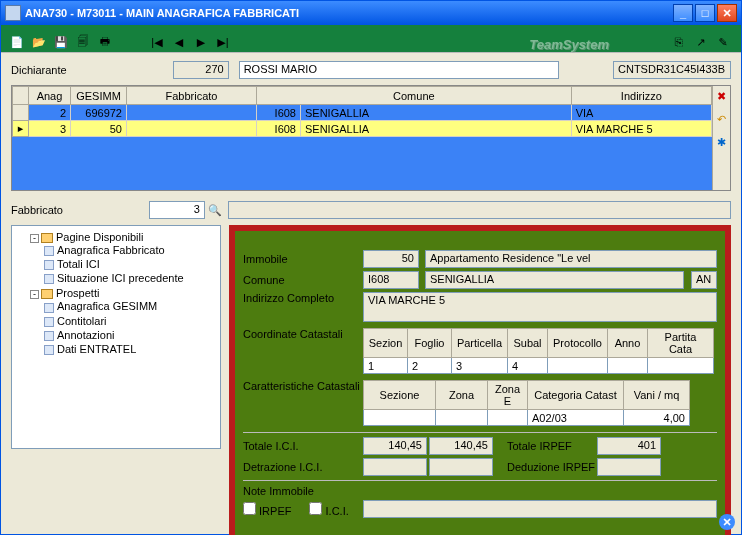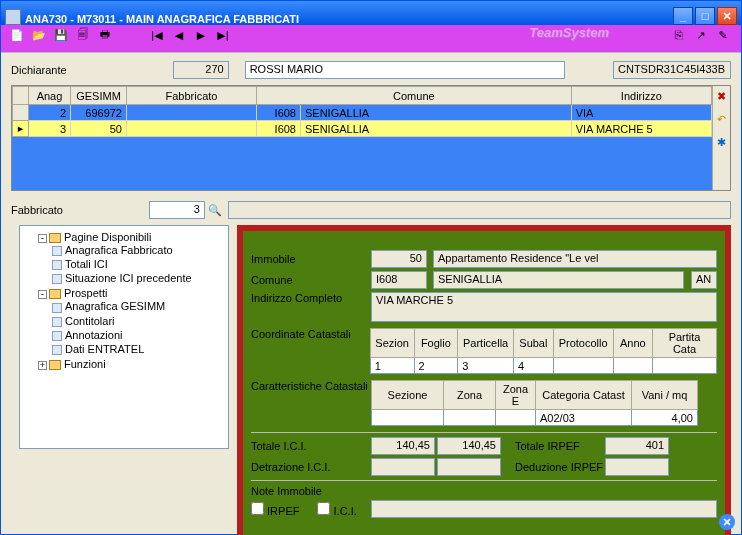--- a/index.html
+++ b/index.html
@@ -1,23 +1,23 @@
 <!DOCTYPE html>
 <html><head>
 <meta charset="utf-8">
 <style>
   * { box-sizing: border-box; margin: 0; padding: 0; font-family: Tahoma, Arial, sans-serif; font-size: 11px; }
   body { background: #ece9d8; }
   .window { width: 742px; height: 535px; background: #ece9d8; border: 1px solid #0054e3; position: relative; }
-  .titlebar { height: 24px; background: linear-gradient(to bottom, #3c8cff, #0054e3); display: flex; align-items: flex-end; padding: 0 4px; color: #fff; font-weight: bold; }
+  .titlebar { height: 24px; background: linear-gradient(to bottom, #3c8cff, #0054e3); display: flex; align-items: center; padding: 0 4px; color: #fff; font-weight: bold; }
   .titlebar .icon { width: 16px; height: 16px; background: #c5d7ef; margin-right: 4px; border: 1px solid #5a7aa8; }
   .titlebar .title { flex: 1; }
   .titlebar .btn { width: 20px; height: 18px; margin-left: 2px; background: linear-gradient(to bottom, #7fb2ff, #3c8cff); border: 1px solid #0040b0; display: flex; align-items: center; justify-content: center; color: #fff; font-weight: bold; cursor: pointer; }
   .titlebar .btn.close { background: linear-gradient(to bottom, #ff8060, #e04820); border-color: #a03000; }
-  .toolbar { height: 28px; background: #d946ef; border-bottom: 1px solid #bbb; display: flex; align-items: flex-start; padding: 0 6px; }
+  .toolbar { height: 28px; background: #15803d; border-bottom: 1px solid #bbb; display: flex; align-items: flex-end; padding: 0 6px; }
   .toolbar .tbtn { width: 20px; height: 20px; margin-right: 2px; display: inline-flex; align-items: center; justify-content: center; border: 1px solid transparent; cursor: pointer; }
   .toolbar .sep { width: 30px; }
   .toolbar .brand { color: #fff; font-style: italic; font-weight: bold; margin-left: auto; margin-right: 60px; opacity: .45; font-size: 13px; text-shadow: 1px 1px #aaa; }
   .toolbar .right-icons { display: flex; }
 
   .content { padding: 8px 10px; }
   .row { display: flex; align-items: center; margin-bottom: 6px; }
   .label { margin-right: 6px; }
   .field { background: #fff; border: 1px solid #7f9db9; height: 18px; padding: 1px 4px; }
   .field.ro { background: #ece9d8; }
@@ -27,21 +27,21 @@
   .grid table { border-collapse: collapse; width: 100%; }
   .grid th { background: #ece9d8; border: 1px solid #aca899; padding: 2px 4px; font-weight: normal; text-align: center; height: 18px; }
   .grid td { border: 1px solid #d4d0c8; padding: 1px 4px; height: 16px; }
   .grid td.num { text-align: right; }
   .grid tr.sel td { background: #ffff80; }
   .grid .rowhead { width: 16px; background: #ece9d8; border: 1px solid #aca899; text-align: center; }
   .grid-sidebar { width: 18px; background: #ece9d8; border-left: 1px solid #aca899; display: flex; flex-direction: column; align-items: center; padding-top: 4px; gap: 10px; }
   .grid-sidebar span { cursor: pointer; font-size: 11px; }
 
   .tree-detail { display: flex; gap: 8px; margin-top: 6px; }
-  .tree { width: 210px; height: 224px; background: #fff; border: 1px solid #7f9db9; padding: 4px; overflow: auto; margin-left: 8px; }
+  .tree { width: 210px; height: 224px; background: #fff; border: 1px solid #7f9db9; padding: 4px; overflow: auto; }
   .tree ul { list-style: none; padding-left: 14px; }
   .tree li { padding: 1px 0; white-space: nowrap; }
   .tree .node-icon { display: inline-block; width: 12px; height: 10px; background: #ffd070; border: 1px solid #b08020; margin-right: 3px; vertical-align: middle; }
   .tree .leaf-icon { display: inline-block; width: 10px; height: 10px; background: #dde8f8; border: 1px solid #88a0c8; margin-right: 3px; vertical-align: middle; }
   .tree .exp { display:inline-block; width:9px; height:9px; border:1px solid #888; text-align:center; line-height:7px; font-size:9px; margin-right:2px; background:#fff; cursor:pointer; }
 
   .detail { flex: 1; border: 6px solid #b91c1c; padding: 19px 8px; background: #4d7c0f; }
   .drow { display: flex; align-items: center; margin-bottom: 3px; }
   .drow .dlabel { width: 120px; }
   .mini-table { border-collapse: collapse; }
@@ -89,21 +89,21 @@
       <span class="tbtn">↗</span>
       <span class="tbtn">✎</span>
     </div>
   </div>
 
   <div class="content">
 
     <div class="row">
       <span class="label">Dichiarante</span>
       <div class="field ro" style="width:56px;text-align:right;margin-left:100px">270</div>
-      <div class="field" style="width:320px;margin-left:16px">ROSSI MARIO</div>
+      <div class="field" style="width:320px;margin-left:10px">ROSSI MARIO</div>
       <div class="field ro" style="width:118px;margin-left:auto">CNTSDR31C45I433B</div>
     </div>
 
     <div class="grid-wrap">
       <div class="grid">
         <table>
           <thead>
             <tr>
               <th class="rowhead"></th>
               <th style="width:42px">Anag</th>
@@ -160,21 +160,20 @@
             </ul>
           </li>
           <li><span class="exp">-</span><span class="node-icon"></span><span>Prospetti</span>
             <ul>
               <li><span class="leaf-icon"></span><span>Anagrafica GESIMM</span></li>
               <li><span class="leaf-icon"></span><span>Contitolari</span></li>
               <li><span class="leaf-icon"></span><span>Annotazioni</span></li>
               <li><span class="leaf-icon"></span><span>Dati ENTRATEL</span></li>
             </ul>
           </li>
-          <li><span class="exp">+</span><span class="node-icon"></span><span>Funzioni</span></li>
         </ul>
       </div>
 
       <div class="detail">
         <div class="drow">
           <span class="dlabel">Immobile</span>
           <div class="field ro" style="width:56px;text-align:right">50</div>
           <div class="field ro" style="flex:1;margin-left:6px">Appartamento Residence "Le vel</div>
         </div>
         <div class="drow">

